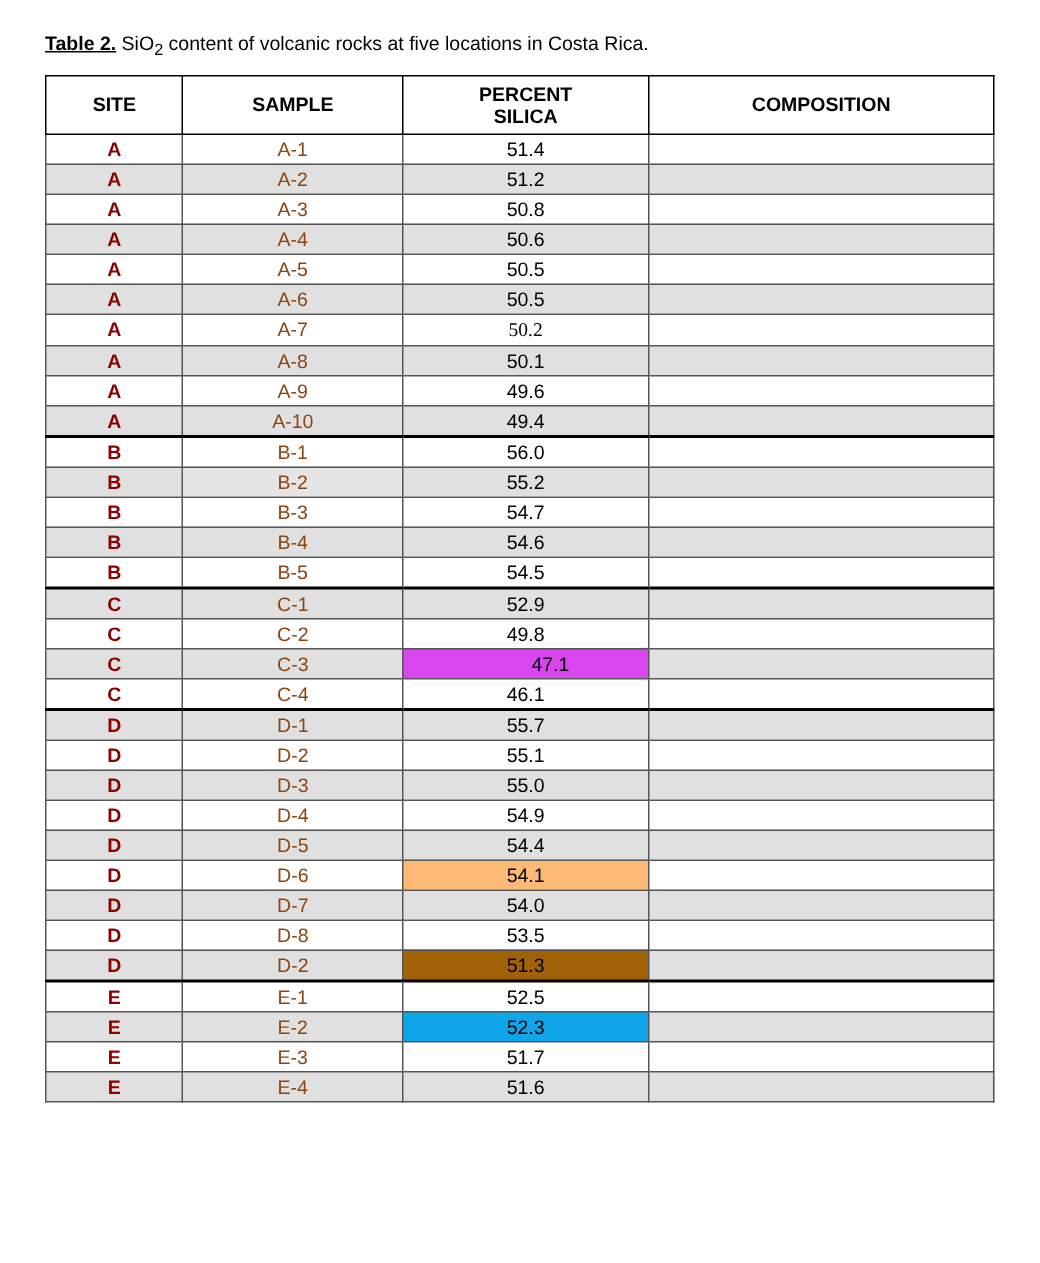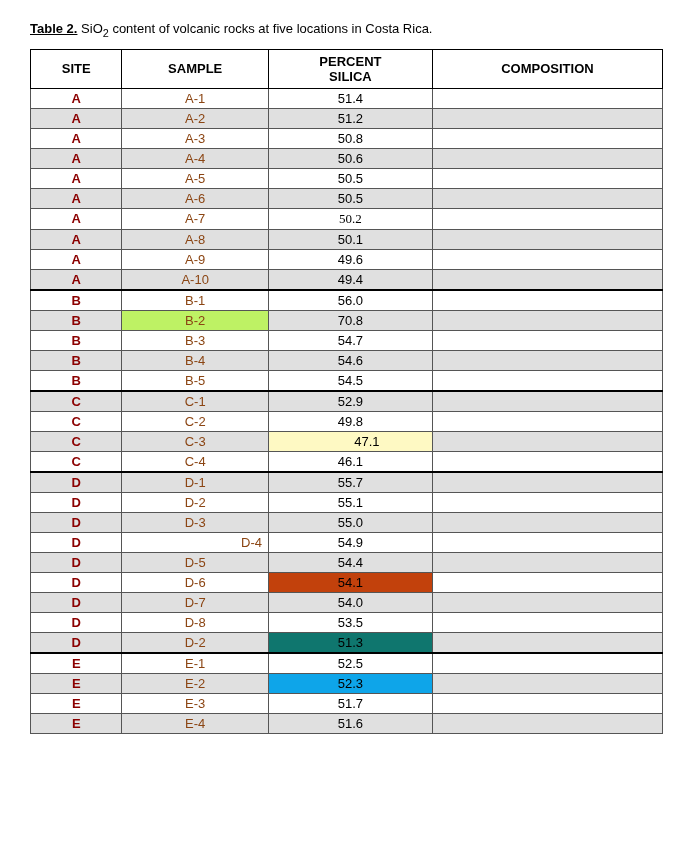--- a/index.html
+++ b/index.html
@@ -143,22 +143,22 @@
         <td class="composition-cell" style="background: rgb(224, 224, 224);"></td>
       </tr>
       <tr>
         <td class="site-cell" style="background: rgb(255, 255, 255);">B</td>
         <td class="sample-cell" style="background: rgb(255, 255, 255);">B-1</td>
         <td style="background: rgb(255, 255, 255);">56.0</td>
         <td class="composition-cell" style="background: rgb(255, 255, 255);"></td>
       </tr>
       <tr>
         <td class="site-cell" style="background: rgb(224, 224, 224);">B</td>
-        <td class="sample-cell" style="background: #bef264;">B-2</td>
-        <td style="background: rgb(224, 224, 224);">70.8</td>
+        <td class="sample-cell" style="background: #e5e5e5;">B-2</td>
+        <td style="background: rgb(224, 224, 224);">55.2</td>
         <td class="composition-cell" style="background: rgb(224, 224, 224);"></td>
       </tr>
       <tr>
         <td class="site-cell" style="background: rgb(255, 255, 255);">B</td>
         <td class="sample-cell" style="background: rgb(255, 255, 255);">B-3</td>
         <td style="background: rgb(255, 255, 255);">54.7</td>
         <td class="composition-cell" style="background: rgb(255, 255, 255);"></td>
       </tr>
       <tr>
         <td class="site-cell" style="background: rgb(224, 224, 224);">B</td>
@@ -180,21 +180,21 @@
       </tr>
       <tr>
         <td class="site-cell" style="background: rgb(255, 255, 255);">C</td>
         <td class="sample-cell" style="background: rgb(255, 255, 255);">C-2</td>
         <td style="background: rgb(255, 255, 255);">49.8</td>
         <td class="composition-cell" style="background: rgb(255, 255, 255);"></td>
       </tr>
       <tr>
         <td class="site-cell" style="background: rgb(224, 224, 224);">C</td>
         <td class="sample-cell" style="background: rgb(224, 224, 224);">C-3</td>
-        <td style="background: #fef9c3; padding-left: 39px;">47.1</td>
+        <td style="background: #d946ef; padding-left: 39px;">47.1</td>
         <td class="composition-cell" style="background: rgb(224, 224, 224);"></td>
       </tr>
       <tr class="group-end">
         <td class="site-cell" style="background: rgb(255, 255, 255);">C</td>
         <td class="sample-cell" style="background: rgb(255, 255, 255);">C-4</td>
         <td style="background: rgb(255, 255, 255);">46.1</td>
         <td class="composition-cell" style="background: rgb(255, 255, 255);"></td>
       </tr>
       <tr>
         <td class="site-cell" style="background: rgb(224, 224, 224);">D</td>
@@ -209,52 +209,52 @@
         <td class="composition-cell" style="background: rgb(255, 255, 255);"></td>
       </tr>
       <tr>
         <td class="site-cell" style="background: rgb(224, 224, 224);">D</td>
         <td class="sample-cell" style="background: rgb(224, 224, 224);">D-3</td>
         <td style="background: rgb(224, 224, 224);">55.0</td>
         <td class="composition-cell" style="background: rgb(224, 224, 224);"></td>
       </tr>
       <tr>
         <td class="site-cell" style="background: rgb(255, 255, 255);">D</td>
-        <td class="sample-cell" style="background: rgb(255, 255, 255); text-align: right;">D-4</td>
+        <td class="sample-cell" style="background: rgb(255, 255, 255);">D-4</td>
         <td style="background: rgb(255, 255, 255);">54.9</td>
         <td class="composition-cell" style="background: rgb(255, 255, 255);"></td>
       </tr>
       <tr>
         <td class="site-cell" style="background: rgb(224, 224, 224);">D</td>
         <td class="sample-cell" style="background: rgb(224, 224, 224);">D-5</td>
         <td style="background: rgb(224, 224, 224);">54.4</td>
         <td class="composition-cell" style="background: rgb(224, 224, 224);"></td>
       </tr>
       <tr>
         <td class="site-cell" style="background: rgb(255, 255, 255);">D</td>
         <td class="sample-cell" style="background: rgb(255, 255, 255);">D-6</td>
-        <td style="background: #c2410c; margin-top: 13px;">54.1</td>
+        <td style="background: #fdba74; margin-top: 13px;">54.1</td>
         <td class="composition-cell" style="background: rgb(255, 255, 255);"></td>
       </tr>
       <tr>
         <td class="site-cell" style="background: rgb(224, 224, 224);">D</td>
         <td class="sample-cell" style="background: rgb(224, 224, 224);">D-7</td>
         <td style="background: rgb(224, 224, 224);">54.0</td>
         <td class="composition-cell" style="background: rgb(224, 224, 224);"></td>
       </tr>
       <tr>
         <td class="site-cell" style="background: rgb(255, 255, 255);">D</td>
         <td class="sample-cell" style="background: rgb(255, 255, 255);">D-8</td>
         <td style="background: rgb(255, 255, 255);">53.5</td>
         <td class="composition-cell" style="background: rgb(255, 255, 255);"></td>
       </tr>
       <tr class="group-end">
         <td class="site-cell" style="background: rgb(224, 224, 224);">D</td>
         <td class="sample-cell" style="background: rgb(224, 224, 224);">D-2</td>
-        <td style="background: #0f766e;">51.3</td>
+        <td style="background: #a16207;">51.3</td>
         <td class="composition-cell" style="background: rgb(224, 224, 224);"></td>
       </tr>
       <tr>
         <td class="site-cell" style="background: rgb(255, 255, 255);">E</td>
         <td class="sample-cell" style="background: rgb(255, 255, 255);">E-1</td>
         <td style="background: rgb(255, 255, 255);">52.5</td>
         <td class="composition-cell" style="background: rgb(255, 255, 255);"></td>
       </tr>
       <tr>
         <td class="site-cell" style="background: rgb(224, 224, 224);">E</td>

